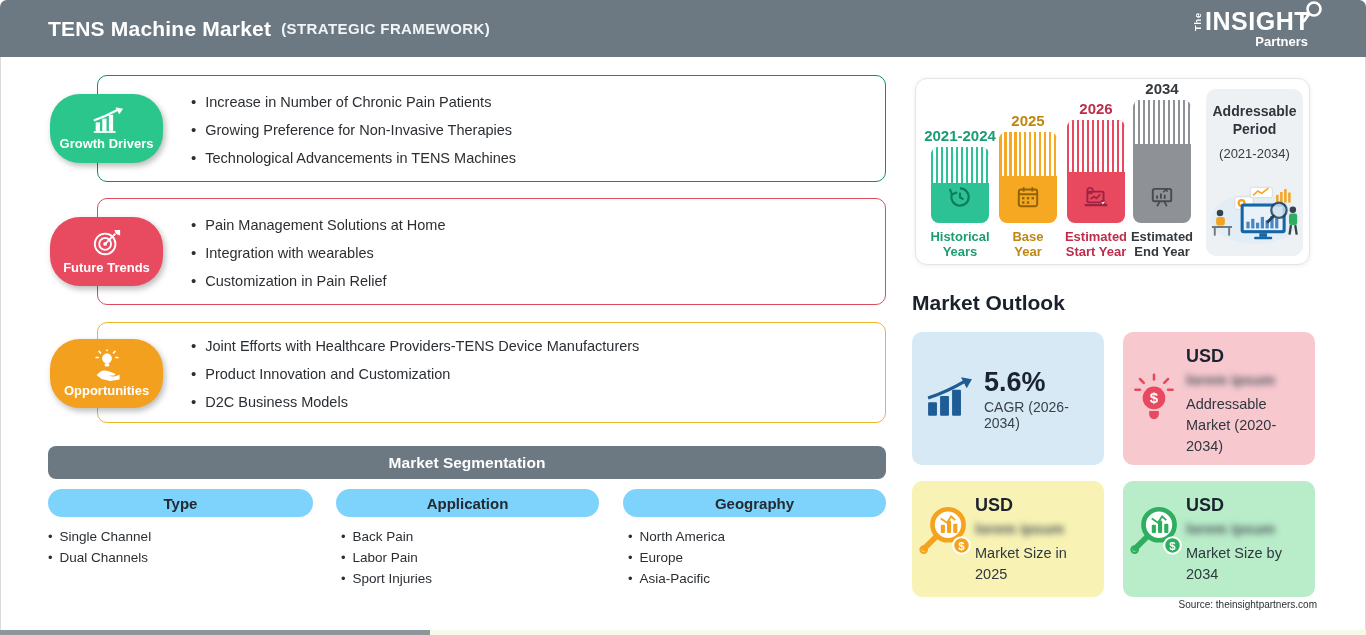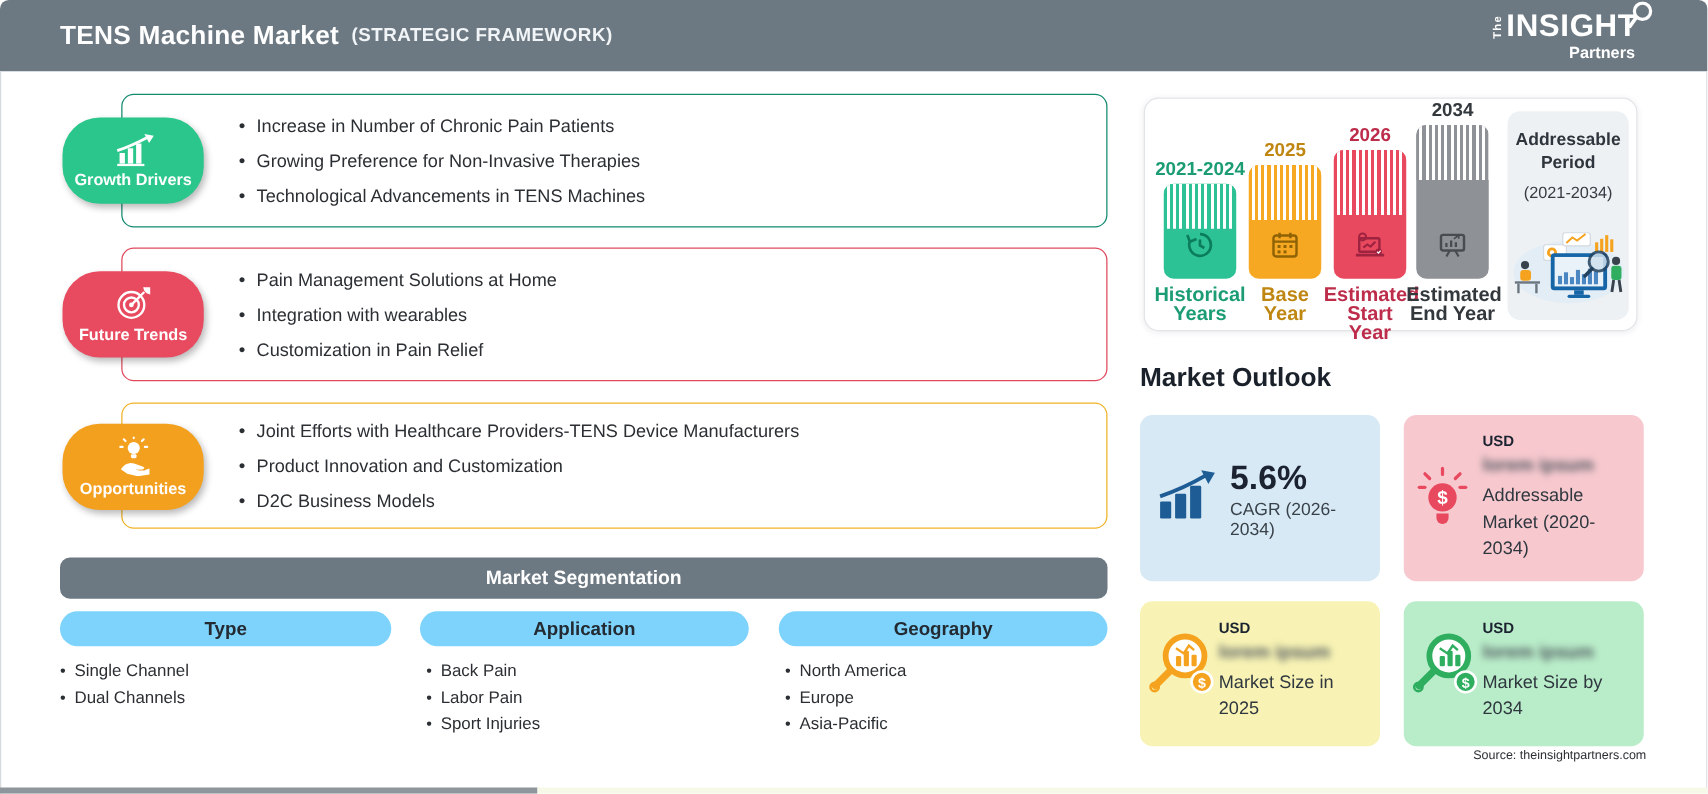--- a/index.html
+++ b/index.html
@@ -54,39 +54,39 @@
   .tbar .bar-icon { position:relative; margin-bottom:9px; }
   .tbar.b1 { left:15px;  top:68px; height:76px;  --cap:36px; }
   .tbar.b2 { left:83px;  top:53px; height:91px;  --cap:44px; }
   .tbar.b3 { left:151px; top:41px; height:103px; --cap:52px; }
   .tbar.b4 { left:217px; top:21px; height:123px; --cap:44px; }
   .tyear { position:absolute; width:90px; text-align:center; font-size:15px; font-weight:bold; }
   .tyear.y1 { left:-1px;  top:48px; }
   .tyear.y2 { left:67px;  top:33px; }
   .tyear.y3 { left:135px; top:21px; }
   .tyear.y4 { left:201px; top:1px; }
-  .trole { position:absolute; top:150px; width:74px; text-align:center; font-size:16px; font-weight:bold; line-height:15px; }
+  .trole { position:absolute; top:150px; width:74px; text-align:center; font-size:13px; font-weight:bold; line-height:15px; }
   .trole.r1 { left:7px; } .trole.r2 { left:75px; } .trole.r3 { left:143px; } .trole.r4 { left:209px; }
   .assess { position:absolute; left:290px; top:10px; width:97px; height:167px; background:#eef1f4; border-radius:10px; text-align:center; padding-top:13px; }
   .assess-line { font-size:14px; font-weight:bold; color:#2e353c; line-height:18px; }
   .assess-range { font-size:13px; color:#343b42; margin-top:8px; }
   .assess-illo { position:absolute; left:3px; bottom:6px; }
 
   
   .outlook-title { position:absolute; left:912px; top:291px; font-size:21px; font-weight:bold; color:#1a212b; }
   .card { position:absolute; width:192px; border-radius:10px; }
   .card.c1 { left:912px;  top:332px; height:133px; display:flex; align-items:center; padding-left:14px; gap:10px; }
   .card.c2 { left:1123px; top:332px; height:133px; }
   .card.c3 { left:912px;  top:481px; height:116px; }
   .card.c4 { left:1123px; top:481px; height:116px; }
   .card .big-value { font-size:27px; font-weight:bold; color:#1b2330; line-height:30px; }
   .card .value-label { font-size:14px; color:#39424a; margin-top:2px; }
   .card .side-icon { position:absolute; }
   .card .txt { position:absolute; left:63px; top:14px; width:122px; }
-  .card .cur { font-size:12px; font-weight:bold; color:#1b2330; }
+  .card .cur { font-size:18px; font-weight:bold; color:#1b2330; }
   .card .redacted { font-size:15px; font-weight:bold; color:#4e565e; filter:blur(3px); margin:4px 0 6px; white-space:nowrap; }
   .card .lbl { font-size:14.5px; color:#2f373f; line-height:21px; }
   .source { position:absolute; right:49px; top:599px; font-size:10px; color:#2b2f33; }
 
   
   .strip-l { position:absolute; left:0; bottom:0; width:430px; height:5px; background:#8f969b; }
   .strip-r { position:absolute; left:430px; right:0; bottom:0; height:5px; background:#f7f9e8; }
 </style>
 </head>
 <body>

